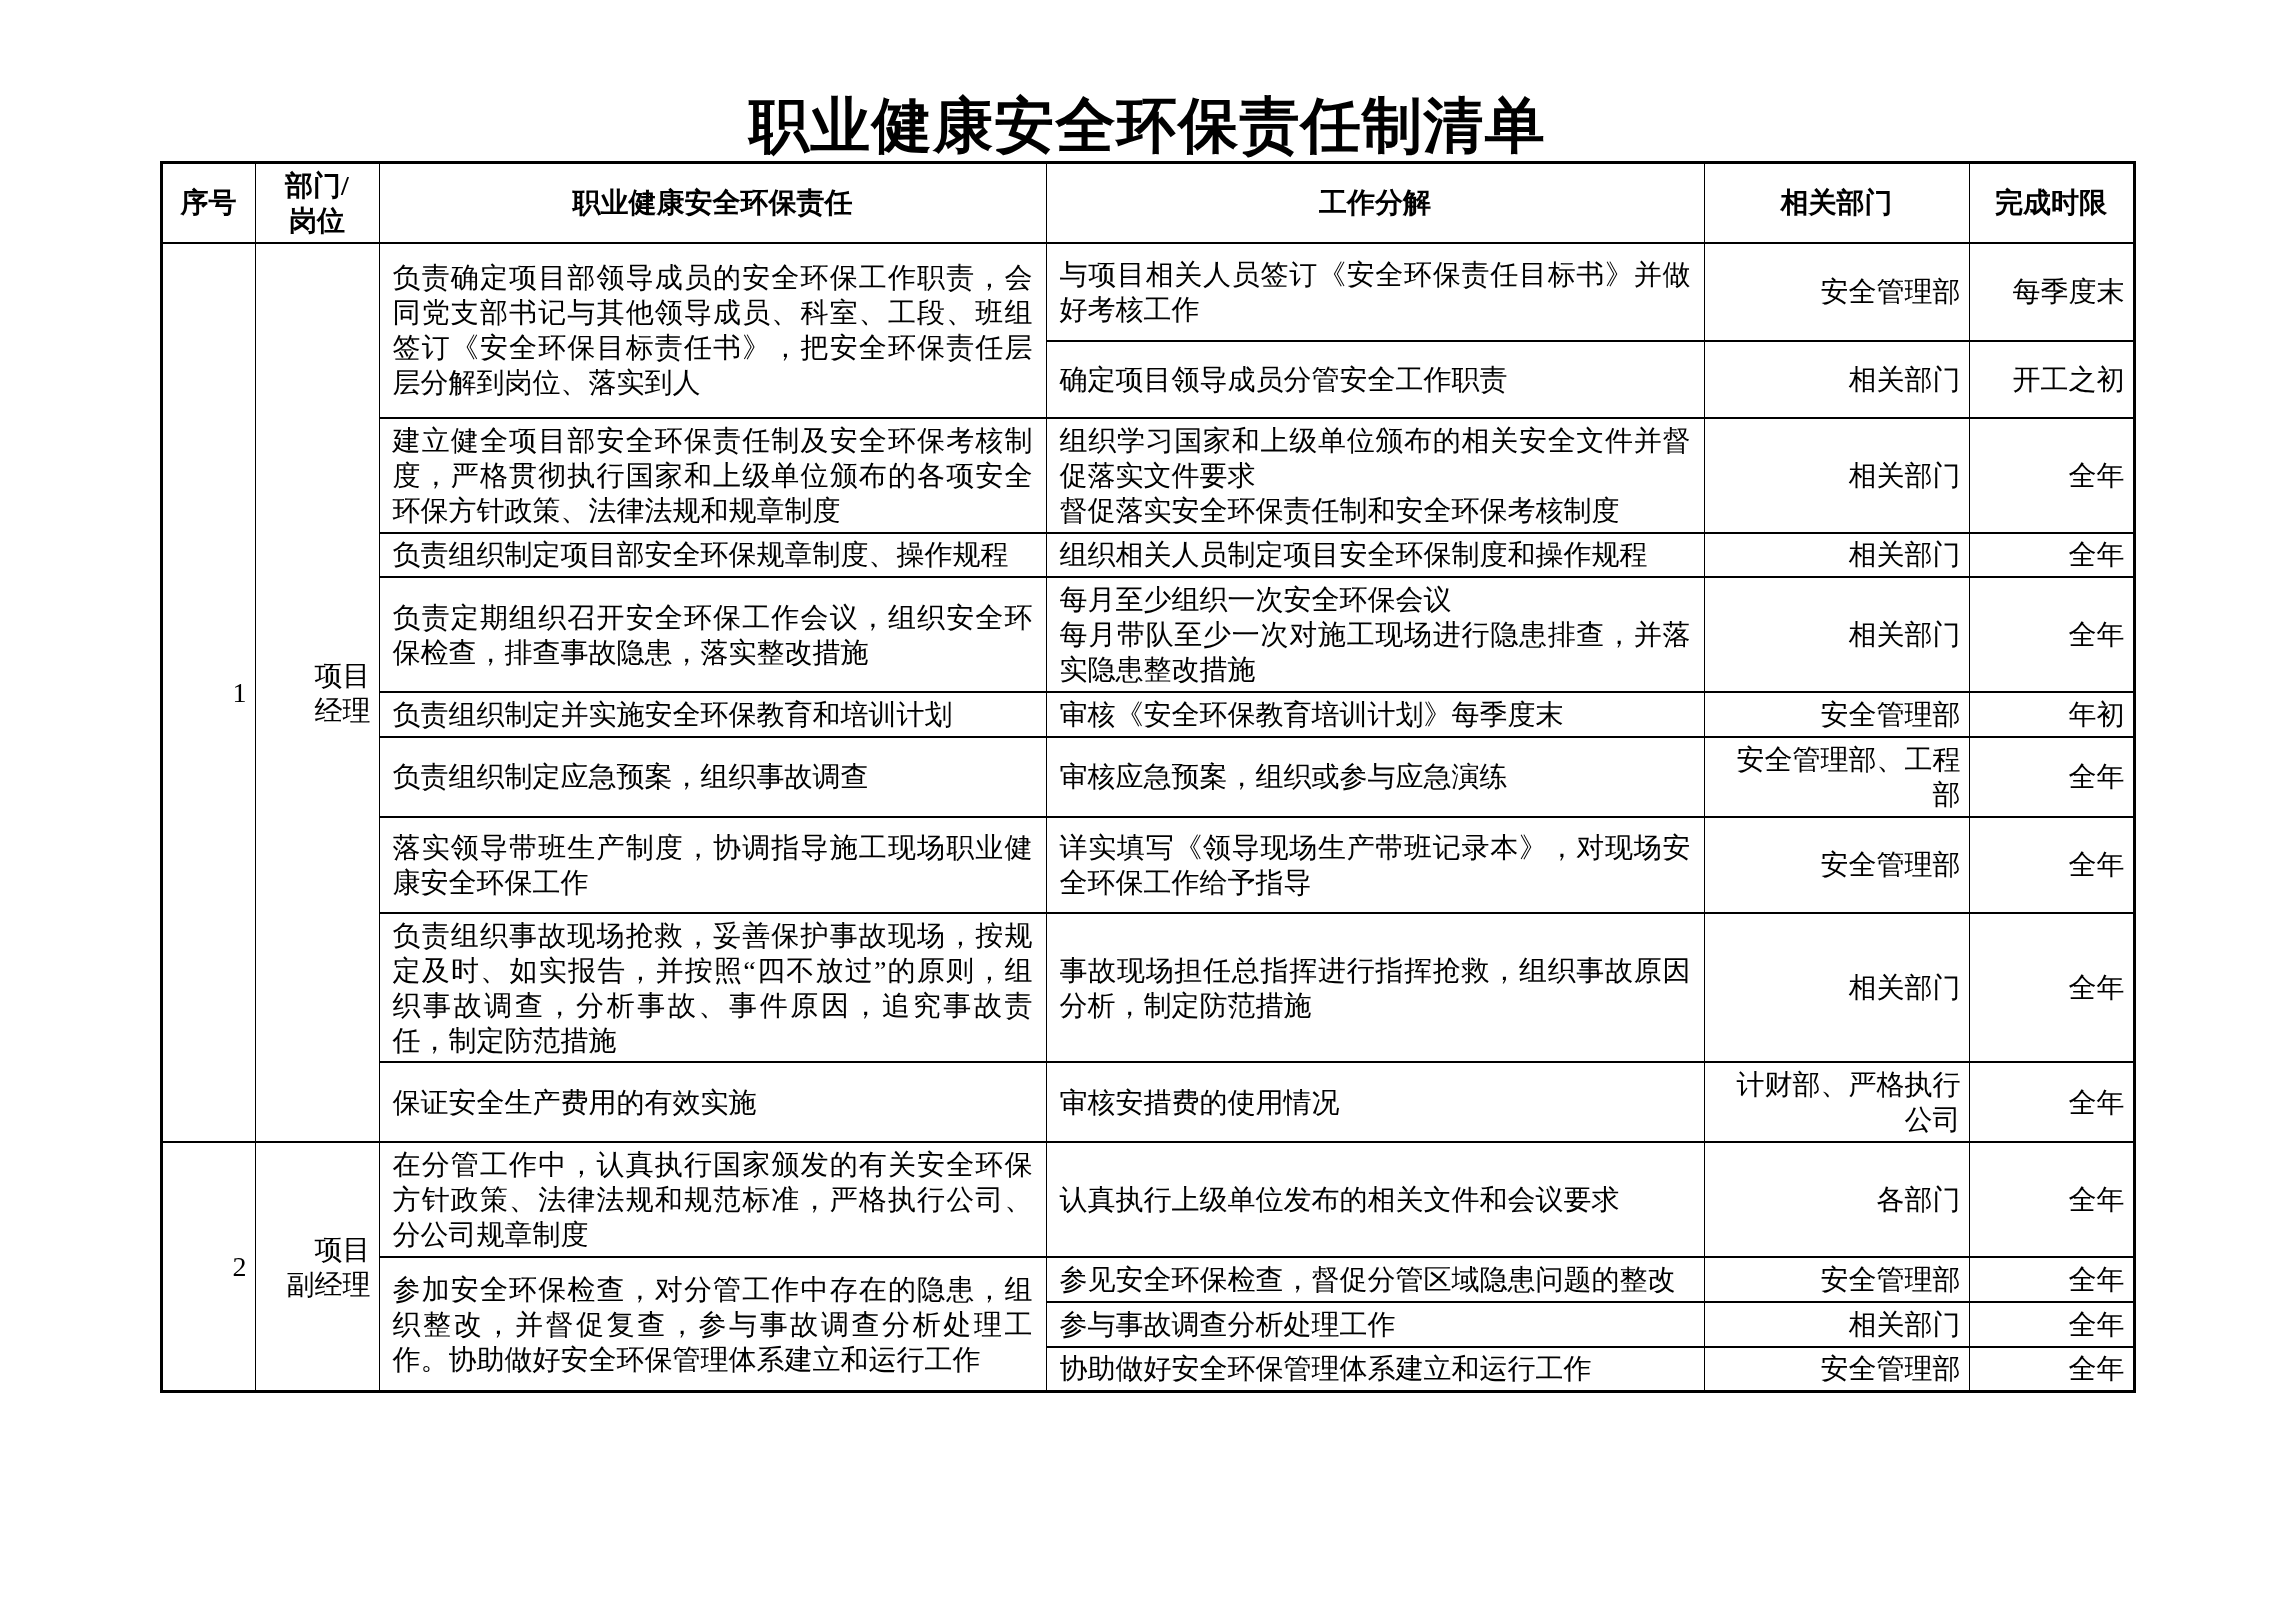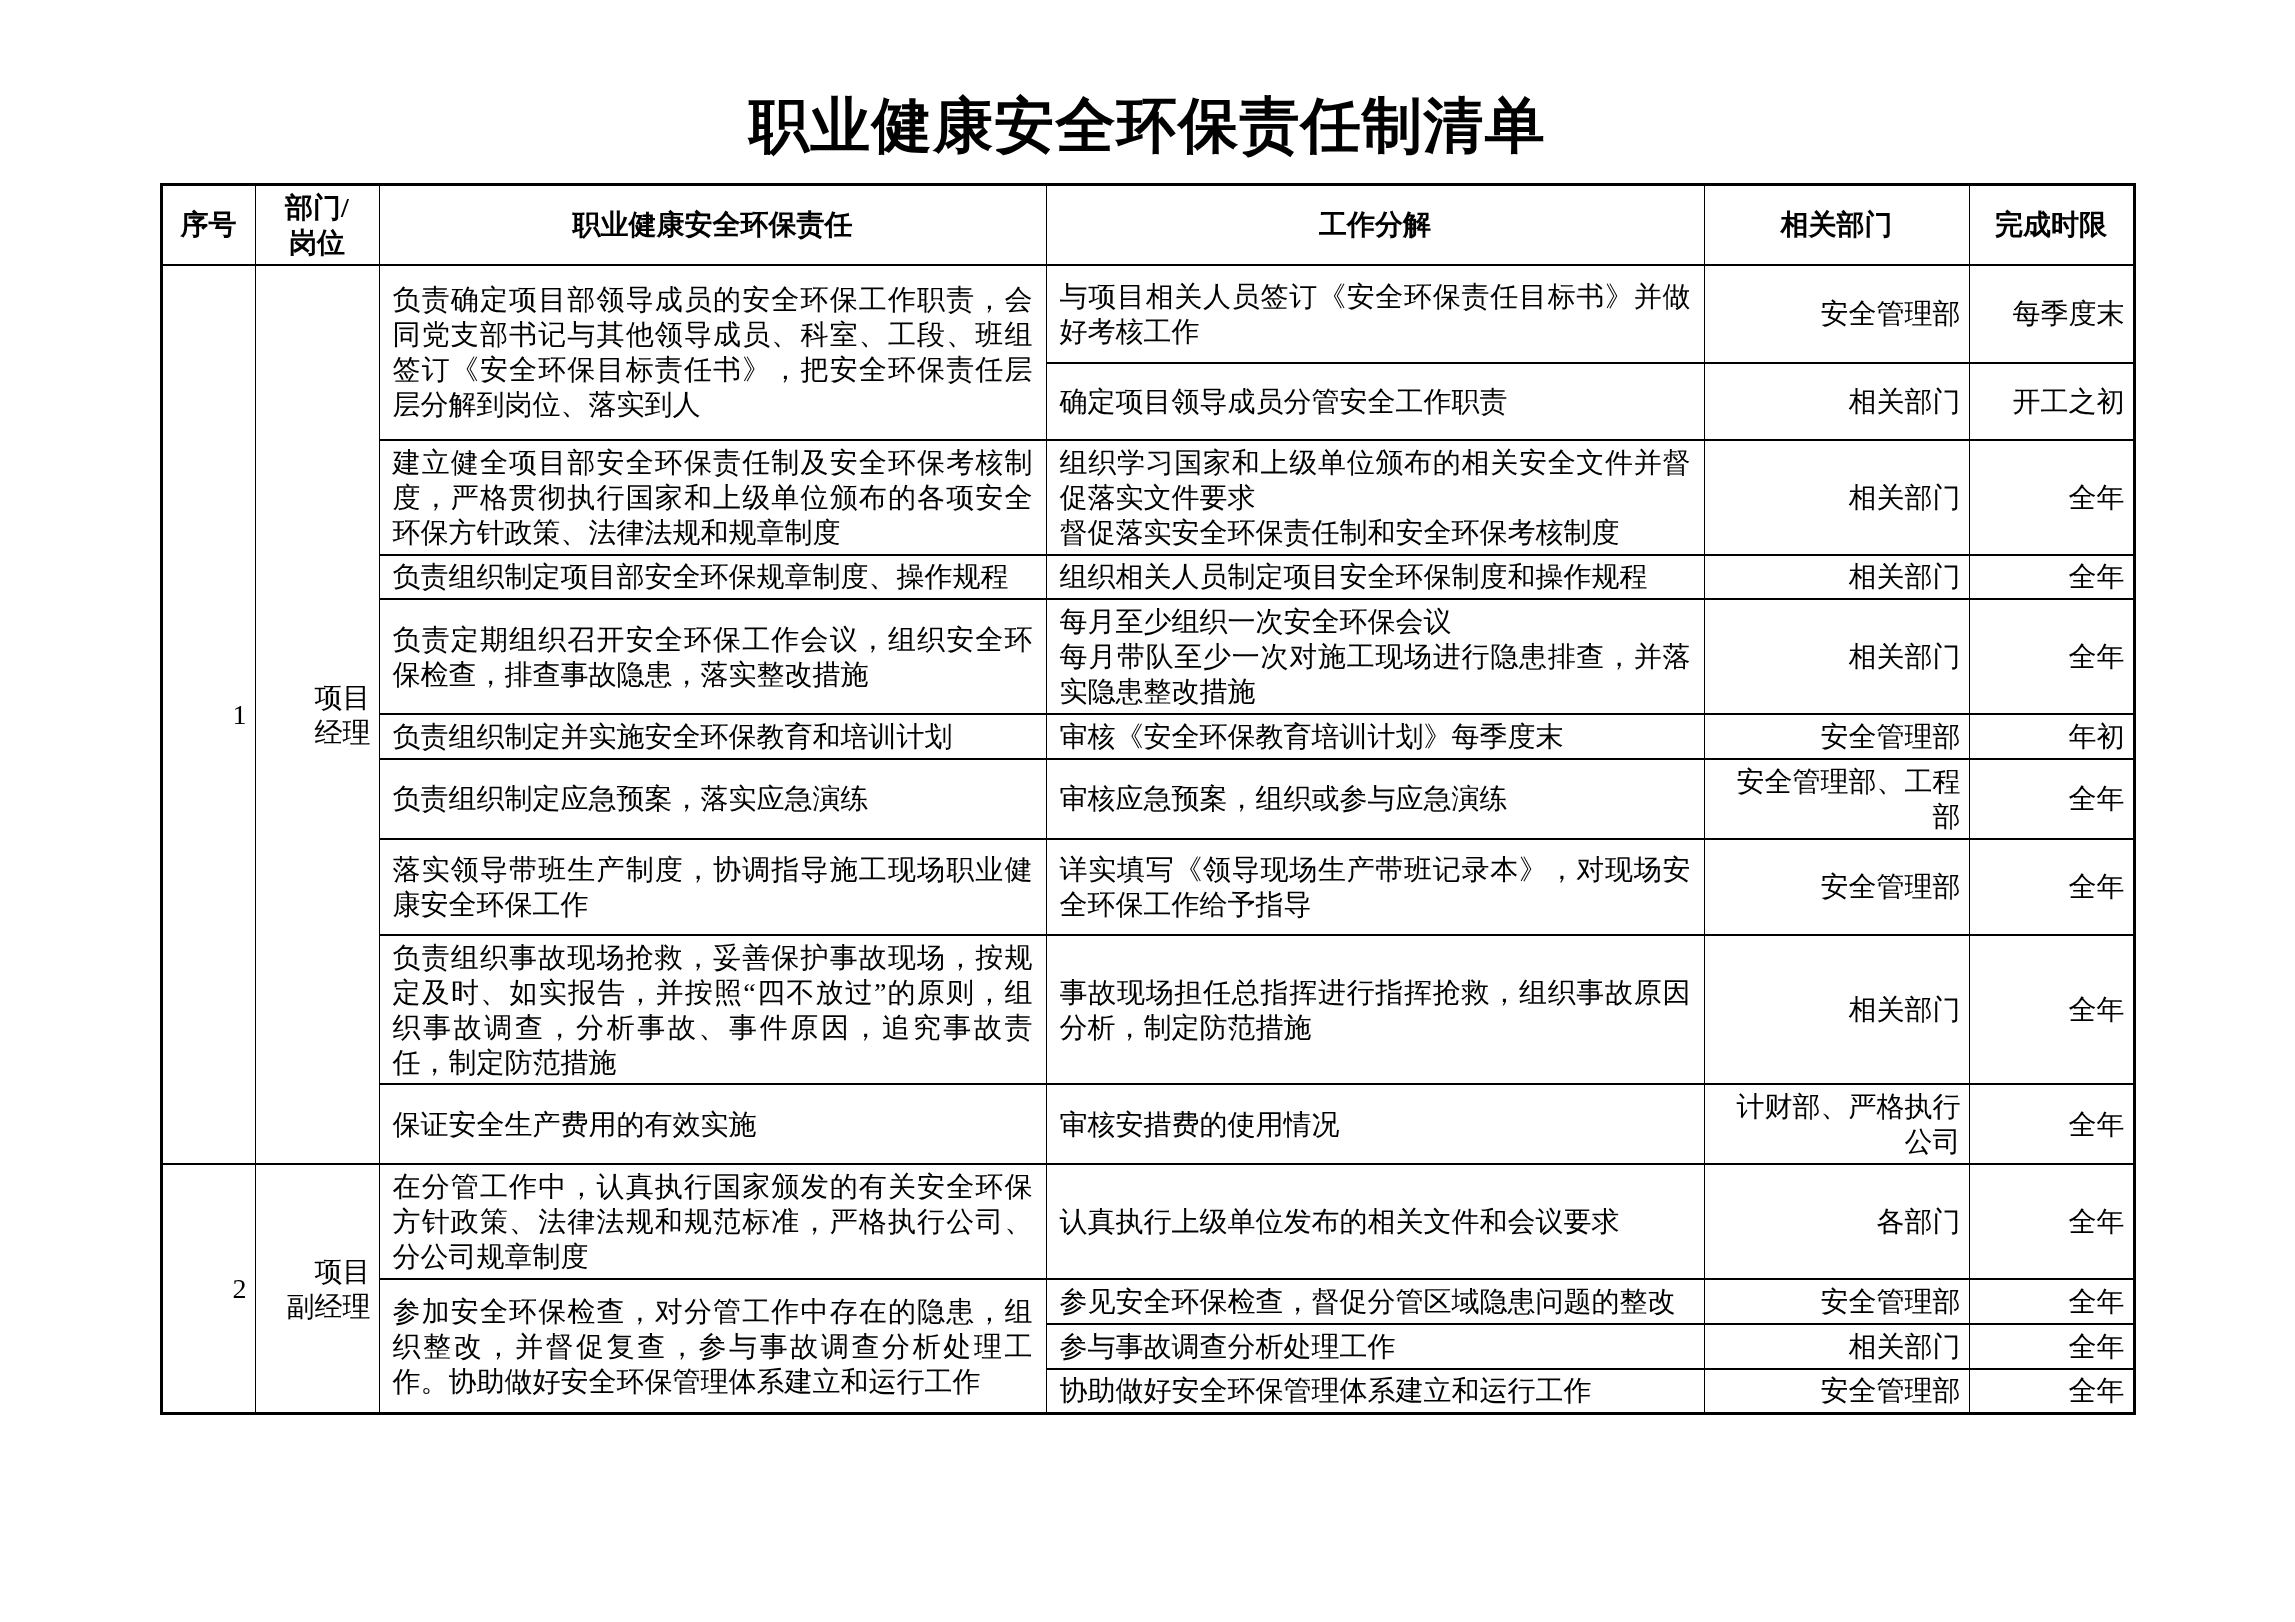--- a/index.html
+++ b/index.html
@@ -14,21 +14,21 @@
     text-align:center;
     font-size:60px;
     font-weight:bold;
     line-height:1.15;
     letter-spacing:1.3px;
   }
   table.resp-table{
     border-collapse:collapse;
     table-layout:fixed;
     width:1973px;
-    margin:22px auto 0 auto;
+    margin:0 auto 0 auto;
     border:3.3px solid #000;
   }
   .resp-table th,.resp-table td{
     border:1.3px solid #000;
     border-top-width:2.6px;
     border-bottom-width:2.6px;
     vertical-align:middle;
     white-space:pre-line;
     font-size:28px;
     line-height:35px;
@@ -111,21 +111,21 @@
         <td class="c">相关部门</td>
         <td class="c">全年</td>
       </tr>
       <tr style="height:42px">
         <td class="t">负责组织制定并实施安全环保教育和培训计划</td>
         <td class="t">审核《安全环保教育培训计划》每季度末</td>
         <td class="c">安全管理部</td>
         <td class="c">年初</td>
       </tr>
       <tr style="height:79px">
-        <td class="t">负责组织制定应急预案，落实应急演练</td>
+        <td class="t">负责组织制定应急预案，组织事故调查</td>
         <td class="t">审核应急预案，组织或参与应急演练</td>
         <td class="c">安全管理部、工程部</td>
         <td class="c">全年</td>
       </tr>
       <tr style="height:96px">
         <td class="t">落实领导带班生产制度，协调指导施工现场职业健康安全环保工作</td>
         <td class="t">详实填写《领导现场生产带班记录本》，对现场安全环保工作给予指导</td>
         <td class="c">安全管理部</td>
         <td class="c">全年</td>
       </tr>

